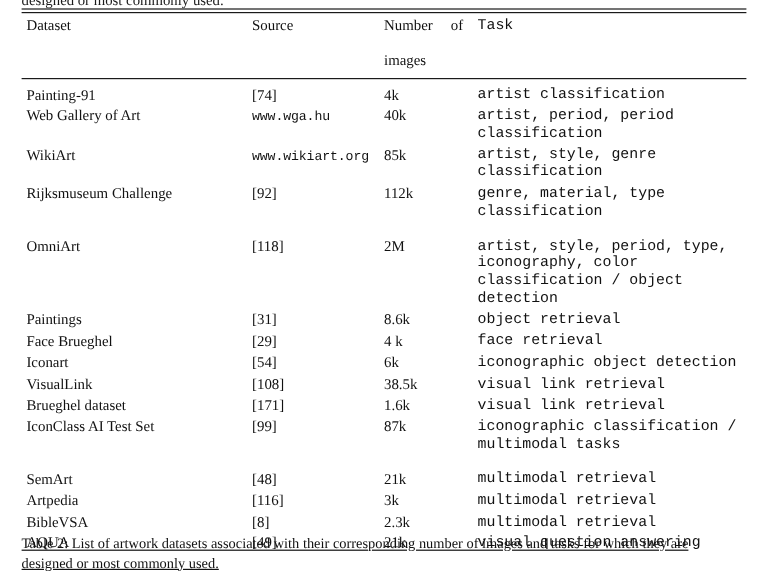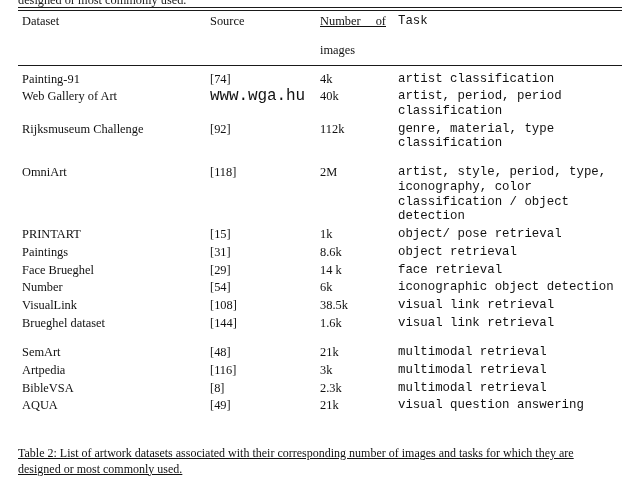--- a/index.html
+++ b/index.html
@@ -57,32 +57,31 @@
   .c-dataset { width: 188px; padding-left: 4px !important; margin-top: 48px; }
   .c-source  { width: 110px; }
   .c-num     { width: 78px; }
   .c-task    { width: auto; font-family: Liberation Mono, monospace; }
 
   thead td { padding-top: 3px !important; padding-bottom: 3px !important; }
   .hdr-num-just {
     display: block;
     width: 66px;
     text-align: justify;
-    text-decoration: underline;
   }
   .hdr-num-just::after {
     content: "";
     display: inline-block;
     width: 100%;
   }
   tbody tr td { padding-top: 1.6px !important; padding-bottom: 1.6px !important; }
   tbody tr.group-gap td { padding-top: 13px !important; }
   .mono {
     font-family: "Liberation Mono", "DejaVu Sans Mono", monospace;
-    font-size: 16px;
+    font-size: 11px;
     letter-spacing: -0.1px;
   }
   .task-justify {
     text-align: justify;
     text-justify: inter-word;
   }
   .caption {
     position: absolute;
     top: 446px;
     left: 18px;
@@ -129,66 +128,72 @@
           <td class="c-num">4k</td>
           <td class="c-task">artist classification</td>
         </tr>
         <tr>
           <td class="c-dataset">Web Gallery of Art</td>
           <td class="c-source"><span class="mono">www.wga.hu</span></td>
           <td class="c-num">40k</td>
           <td class="c-task">artist, period, period classification</td>
         </tr>
         <tr>
+          <td class="c-dataset">WikiArt</td>
+          <td class="c-source"><span class="mono">www.wikiart.org</span></td>
+          <td class="c-num">85k</td>
+          <td class="c-task">artist, style, genre classification</td>
+        </tr>
+        <tr>
           <td class="c-dataset">Rijksmuseum Challenge</td>
           <td class="c-source">[92]</td>
           <td class="c-num">112k</td>
           <td class="c-task">genre, material, type classification</td>
         </tr>
         <tr class="group-gap">
           <td class="c-dataset">OmniArt</td>
           <td class="c-source">[118]</td>
           <td class="c-num">2M</td>
           <td class="c-task task-justify">artist, style, period, type, iconography, color classification / object detection</td>
         </tr>
         <tr>
-          <td class="c-dataset">PRINTART</td>
-          <td class="c-source">[15]</td>
-          <td class="c-num">1k</td>
-          <td class="c-task">object/ pose retrieval</td>
-        </tr>
-        <tr>
           <td class="c-dataset">Paintings</td>
           <td class="c-source">[31]</td>
           <td class="c-num">8.6k</td>
           <td class="c-task">object retrieval</td>
         </tr>
         <tr>
           <td class="c-dataset">Face Brueghel</td>
           <td class="c-source">[29]</td>
-          <td class="c-num">14 k</td>
+          <td class="c-num">4 k</td>
           <td class="c-task">face retrieval</td>
         </tr>
         <tr>
-          <td class="c-dataset">Number</td>
+          <td class="c-dataset">Iconart</td>
           <td class="c-source">[54]</td>
           <td class="c-num">6k</td>
           <td class="c-task">iconographic object detection</td>
         </tr>
         <tr>
           <td class="c-dataset">VisualLink</td>
           <td class="c-source">[108]</td>
           <td class="c-num">38.5k</td>
           <td class="c-task">visual link retrieval</td>
         </tr>
         <tr>
           <td class="c-dataset">Brueghel dataset</td>
-          <td class="c-source">[144]</td>
+          <td class="c-source">[171]</td>
           <td class="c-num">1.6k</td>
           <td class="c-task">visual link retrieval</td>
+        </tr>
+        <tr>
+          <td class="c-dataset">IconClass AI Test Set</td>
+          <td class="c-source">[99]</td>
+          <td class="c-num">87k</td>
+          <td class="c-task task-justify">iconographic classification / multimodal tasks</td>
         </tr>
         <tr class="group-gap">
           <td class="c-dataset">SemArt</td>
           <td class="c-source">[48]</td>
           <td class="c-num">21k</td>
           <td class="c-task">multimodal retrieval</td>
         </tr>
         <tr>
           <td class="c-dataset">Artpedia</td>
           <td class="c-source">[116]</td>

